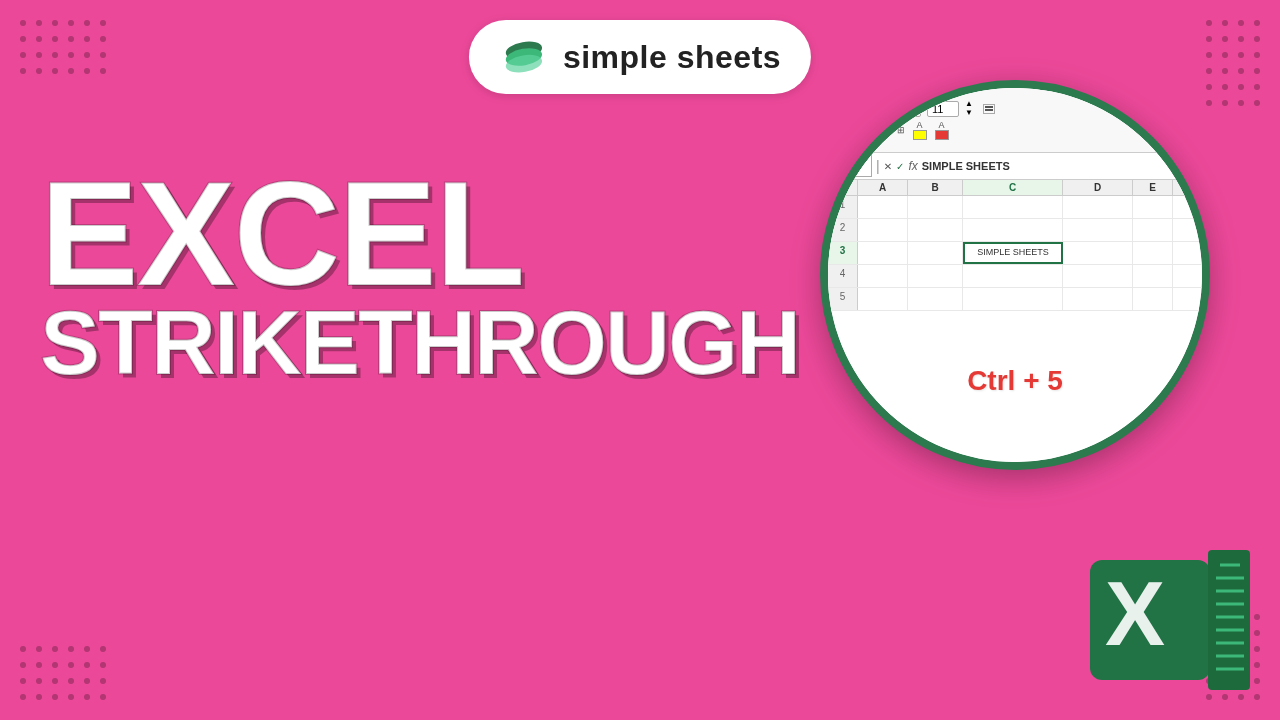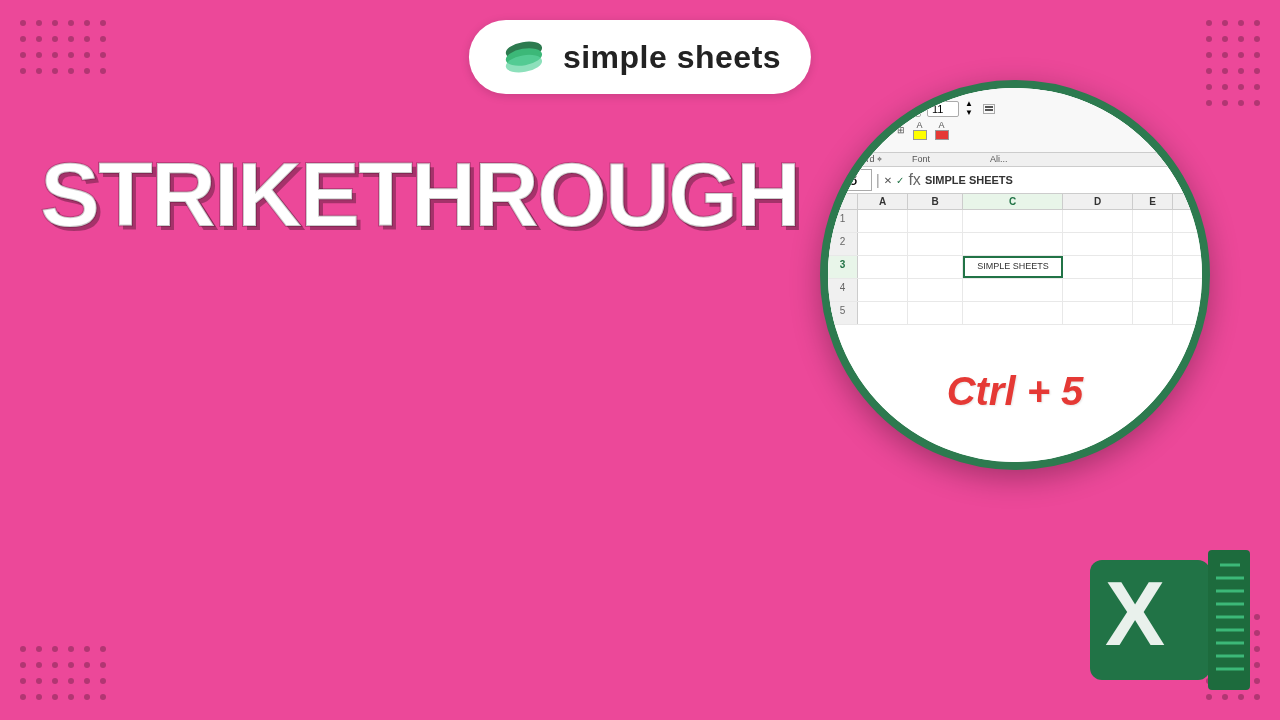--- a/index.html
+++ b/index.html
@@ -226,21 +226,22 @@
     .cell-ref {
       border: 1px solid #aaa;
       padding: 1px 4px;
       width: 40px;
       font-size: 16px;
       background: white;
     }
 
     .fx-label {
       color: #666;
-      font-size: 16px;
+      font-style: italic;
+      font-size: 12px;
     }
 
     .formula-content {
       font-size: 11px;
       color: #333;
       font-weight: bold;
     }
 
     .grid-header-row {
       display: flex;
@@ -306,30 +307,29 @@
       border: 2px solid #217346 !important;
       font-size: 9px;
       text-align: center;
       color: #333;
       font-weight: normal;
     }
 
     
     .ctrl5-label {
       position: absolute;
-      bottom: 48px;
+      bottom: 65px;
       left: 50%;
       transform: translateX(-50%);
-      font-size: 40px;
+      font-size: 28px;
       font-weight: 900;
       color: #e53935;
       font-family: Arial Black, Arial, sans-serif;
       white-space: nowrap;
       text-shadow: 1px 1px 2px rgba(0,0,0,0.1);
-      font-style: italic;
     }
 
     
     .excel-logo {
       position: absolute;
       bottom: 30px;
       right: 30px;
       width: 160px;
       height: 140px;
     }
@@ -453,20 +453,21 @@
     <svg class="logo-icon" viewBox="0 0 60 60" xmlns="http://www.w3.org/2000/svg">
 
       <ellipse cx="30" cy="22" rx="22" ry="10" fill="#2d7a4f" transform="rotate(-10, 30, 22)"></ellipse>
       <ellipse cx="30" cy="30" rx="22" ry="10" fill="#3cb878" transform="rotate(-10, 30, 30)"></ellipse>
       <ellipse cx="30" cy="38" rx="22" ry="10" fill="#5dd39e" transform="rotate(-10, 30, 38)" opacity="0.7"></ellipse>
     </svg>
     <span class="logo-text">simple sheets</span>
   </div>
 
   <div class="headline">
+    <div class="headline-excel">EXCEL</div>
     <div class="headline-strikethrough">STRIKETHROUGH</div>
   </div>
 
   <div class="excel-circle">
     <div class="excel-inner">
 
 
       <div class="excel-ribbon">
         <div class="ribbon-row1">
           <div class="font-selector">Calibri</div>
@@ -492,25 +493,20 @@
             <span style="font-size:9px;color:#555;">A</span>
             <div class="color-block" style="background:#ffff00;"></div>
           </div>
           <div style="display:flex;flex-direction:column;align-items:center;">
             <span style="font-size:9px;color:#555;">A</span>
             <div class="color-block" style="background:#e53935;"></div>
           </div>
         </div>
       </div>
 
-      <div style="display:flex;background:#f0f0f0;border-bottom:1px solid #ccc;font-size:9px;color:#555;padding:1px 8px;gap:30px;">
-        <span>Clipboard ⌖</span>
-        <span>Font</span>
-        <span style="margin-left:30px;">Ali...</span>
-      </div>
 
       <div class="formula-bar">
         <div class="cell-ref">C3</div>
         <span style="color:#999;font-size:14px;">|</span>
         <span style="color:#555;font-size:10px;">✕</span>
         <span style="color:#217346;font-size:10px;">✓</span>
         <span class="fx-label">fx</span>
         <span class="formula-content">SIMPLE SHEETS</span>
       </div>
 

